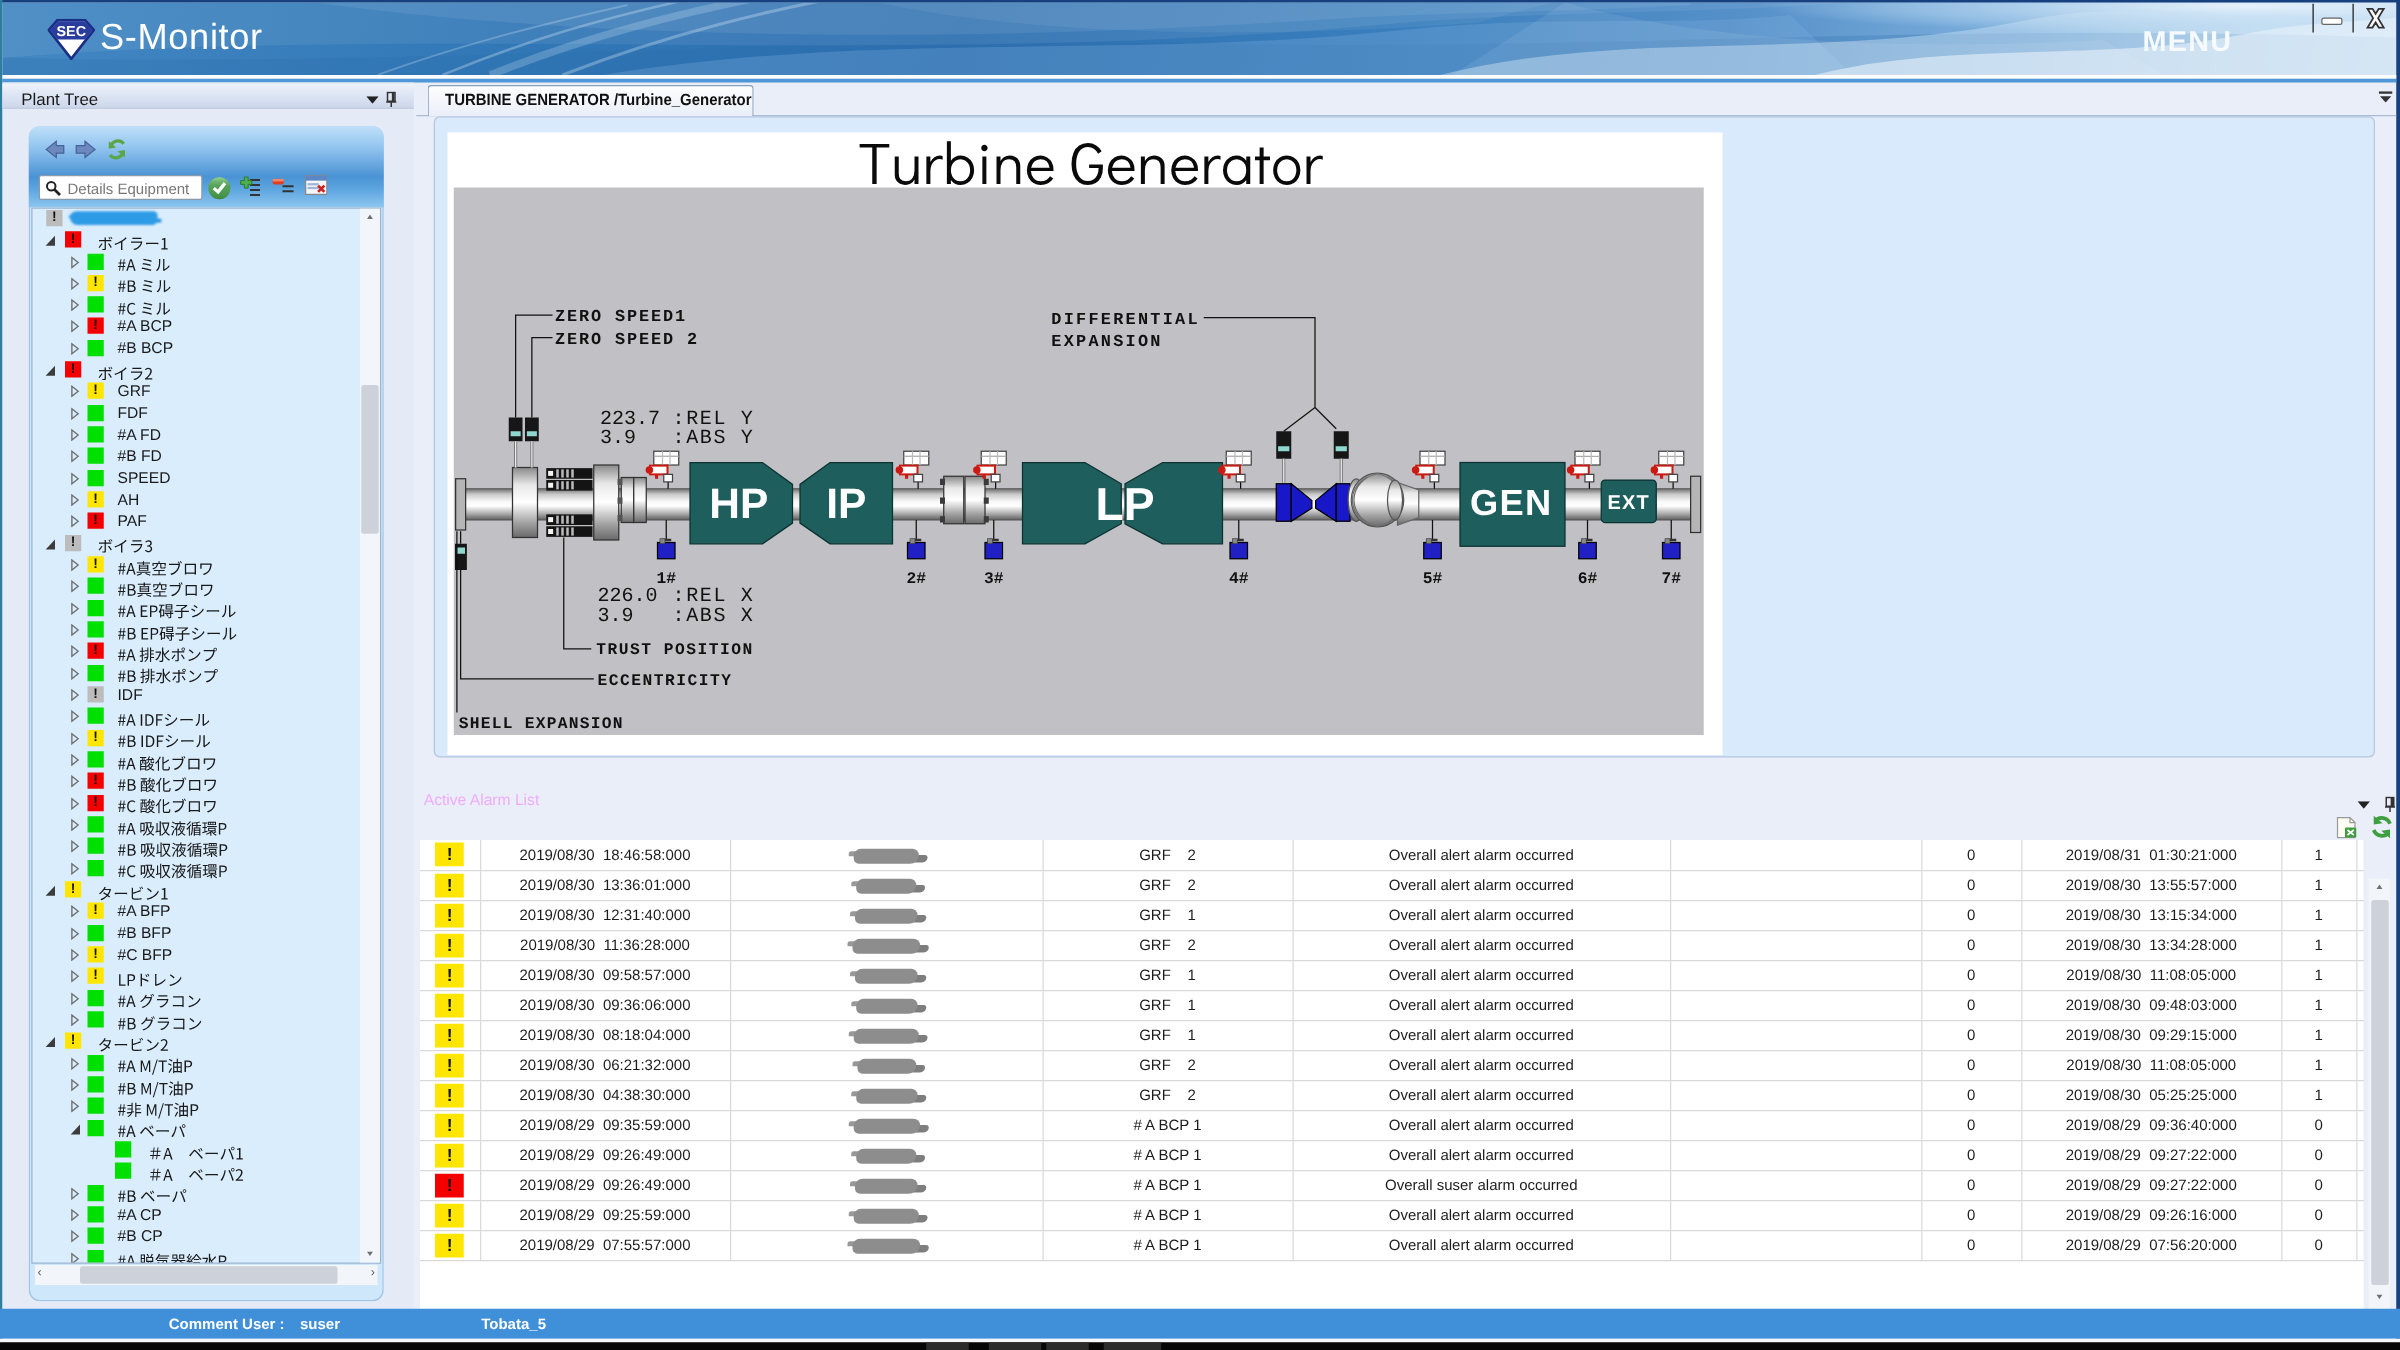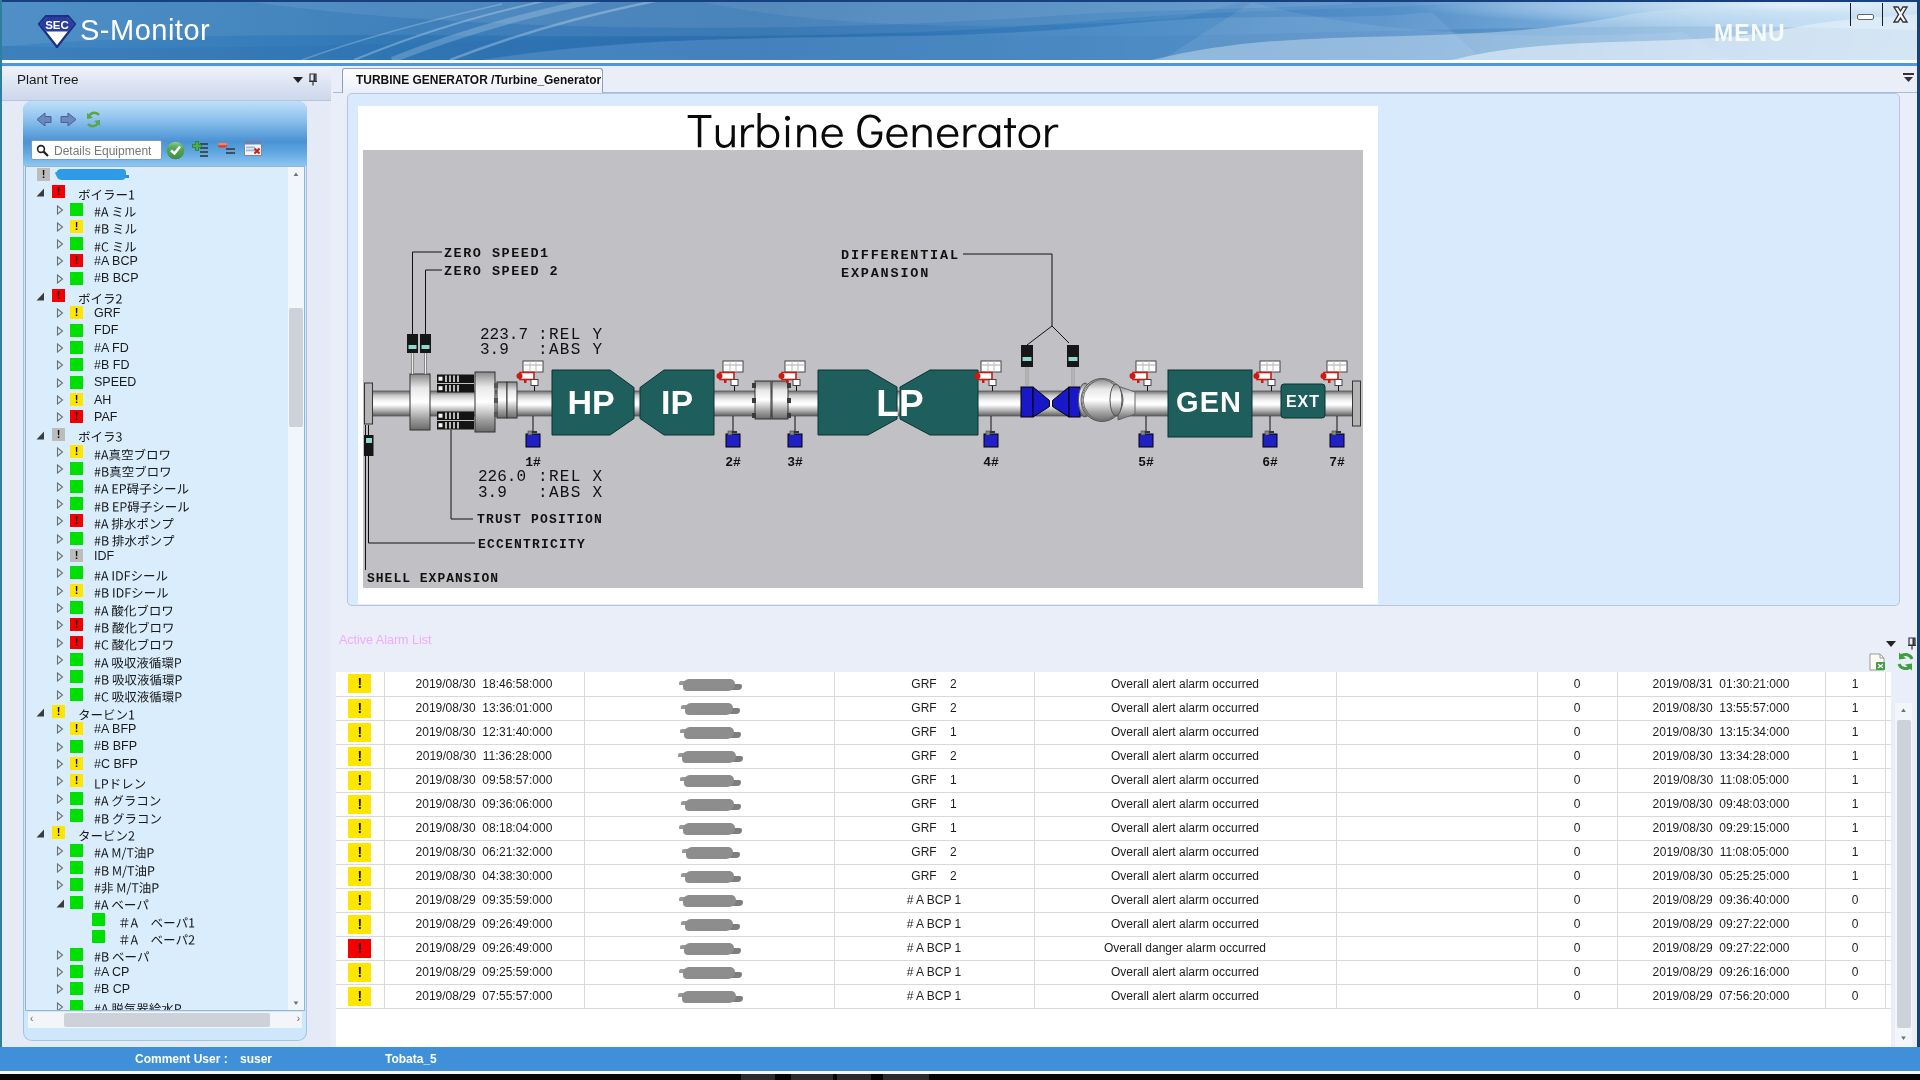--- a/index.html
+++ b/index.html
@@ -13,21 +13,21 @@
 #rightedge{position:absolute;right:0;top:0;width:3px;height:1073px;background:#16407e}
 #leftedge{position:absolute;left:0;top:0;width:2px;height:1073px;background:#2e7ea0}
 #barwhite{position:absolute;left:2px;top:60px;width:1915px;height:3px;background:#fdfdfe}
 #barblue{position:absolute;left:2px;top:63px;width:1915px;height:3px;background:#4e97d8}
 #smon{position:absolute;left:80px;top:14px;color:#fff;font-size:29px;letter-spacing:0.5px}
 #menu{position:absolute;left:1714px;top:20px;color:#f6fafd;font-size:23px;font-weight:700;letter-spacing:1px}
 .winsep{position:absolute;top:3px;width:1px;height:23px;background:#1c1c1c}
 #mindash{position:absolute;left:1857px;top:14px;width:17px;height:6px;background:#fff;border:1.5px solid #666;border-radius:2px}
 
 #lpanel{position:absolute;left:2px;top:66px;width:329px;height:981px;background:#e4eaf6}
-#ptcap{position:absolute;left:2px;top:67px;width:329px;height:34px;
+#ptcap{position:absolute;left:2px;top:67px;width:329px;height:20px;
  background:linear-gradient(#eef2fa,#ccd7eb);border-bottom:1px solid #b8c4da}
 #ptcap span{position:absolute;left:15px;top:5px;font-size:13.5px;color:#1a1a1a}
 #gbox{position:absolute;left:23px;top:101px;width:284px;height:940px;border-radius:9px;
  background:#cfe7fb;box-shadow:0 0 0 1px #9fc4e4 inset}
 #gboxhead{position:absolute;left:23px;top:101px;width:284px;height:65px;border-radius:9px 9px 0 0;
  background:linear-gradient(#bfe0f8 0%,#8fc2ee 28%,#4a93d4 62%,#5ea6e0 78%,#8ec6f0 100%)}
 #searchbox{position:absolute;left:31px;top:140px;width:131px;height:20px;background:#fff;
  border:1px solid #8a9aae;border-radius:2px}
 #searchbox span{position:absolute;left:22px;top:2.5px;font-size:12px;color:#777}
 #treebox{position:absolute;left:25px;top:166px;width:280px;height:845px;background:#d9edfd;
@@ -1114,21 +1114,21 @@
           <td>0</td>
           <td>2019/08/29&nbsp;&nbsp;09:27:22:000</td>
           <td>0</td>
           <td></td>
         </tr>
         <tr>
           <td><span class="stat r">!</span></td>
           <td>2019/08/29&nbsp;&nbsp;09:26:49:000</td>
           <td><span class="scrib" style="width:50px"></span></td>
           <td># A BCP 1</td>
-          <td>Overall danger alarm occurred</td>
+          <td>Overall suser alarm occurred</td>
           <td></td>
           <td>0</td>
           <td>2019/08/29&nbsp;&nbsp;09:27:22:000</td>
           <td>0</td>
           <td></td>
         </tr>
         <tr>
           <td><span class="stat y">!</span></td>
           <td>2019/08/29&nbsp;&nbsp;09:25:59:000</td>
           <td><span class="scrib" style="width:52px"></span></td>

